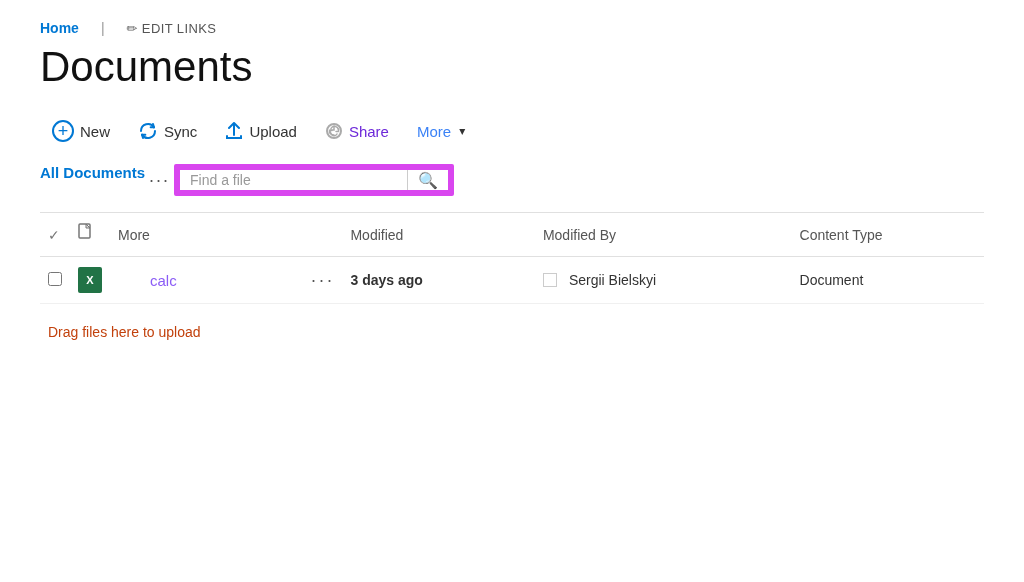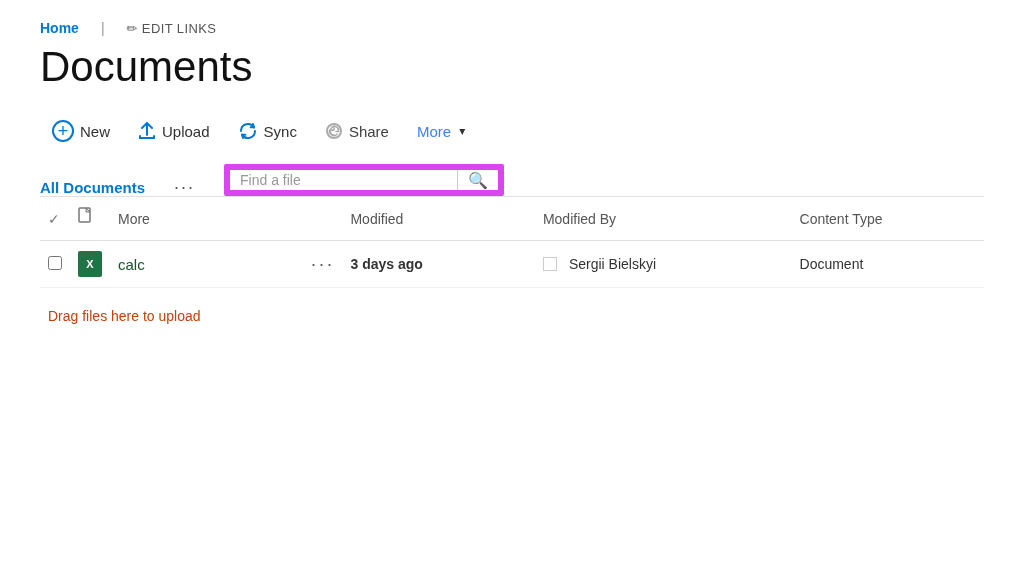--- a/index.html
+++ b/index.html
@@ -89,24 +89,24 @@
     .toolbar-btn.btn-share .btn-label {
       color: #aaa;
     }
     .toolbar-btn.btn-more .btn-label {
       color: #3b82f6;
     }
 
     
     .view-bar {
       display: flex;
-      align-items: flex-end;
-      gap: 25px;
+      align-items: flex-start;
+      gap: 0;
       margin-bottom: 0;
-      padding-bottom: 0;
+      padding-bottom: 16px;
       border-bottom: 1px solid #e0e0e0;
     }
     .view-label {
       color: #0078d4;
       font-weight: 600;
       font-size: 15px;
       cursor: pointer;
     }
     .view-ellipsis {
       color: #555;
@@ -203,23 +203,24 @@
       justify-content: center;
       width: 24px;
       height: 26px;
       background: #217346;
       border-radius: 2px;
       color: white;
       font-size: 11px;
       font-weight: bold;
     }
     .file-name-link {
-      color: #14532d;
+      color: #8b5cf6;
       text-decoration: none;
       font-size: 15px;
+      margin-left: 32px;
     }
     .row-ellipsis {
       color: #555;
       font-size: 18px;
       letter-spacing: 2px;
       cursor: pointer;
     }
     .modified-by-cell {
       display: flex;
       align-items: center;
@@ -297,57 +298,57 @@
     <span>EDIT LINKS</span>
   </span>
 </div>
 
 <h1 class="page-title">Documents</h1>
 
 <div class="toolbar">
   <button class="toolbar-btn btn-new">
     <span class="circle-plus btn-icon">+</span>
     <span class="btn-label">New</span>
-  </button>
-
-  <button class="toolbar-btn btn-upload">
-    <span class="upload-svg btn-icon">
-      <svg width="18" height="18" viewBox="0 0 18 18" fill="none">
-        <path d="M9 1v12M4 6l5-5 5 5" stroke="#0078d4" stroke-width="2" stroke-linecap="round" stroke-linejoin="round"></path>
-        <path d="M2 14v2h14v-2" stroke="#0078d4" stroke-width="2" stroke-linecap="round"></path>
-      </svg>
-    </span>
-    <span class="btn-label">Upload</span>
   </button>
 
   <button class="toolbar-btn btn-sync">
     <span class="sync-svg btn-icon">
       <svg width="20" height="18" viewBox="0 0 20 18" fill="none">
         <path d="M3 9a7 7 0 0112.95-3.65M17 9a7 7 0 01-12.95 3.65" stroke="#0078d4" stroke-width="2" stroke-linecap="round"></path>
         <polyline points="15,2 16,5.35 12.65,5.35" stroke="#0078d4" stroke-width="2" stroke-linecap="round" stroke-linejoin="round" fill="none"></polyline>
         <polyline points="5,16 4,12.65 7.35,12.65" stroke="#0078d4" stroke-width="2" stroke-linecap="round" stroke-linejoin="round" fill="none"></polyline>
       </svg>
     </span>
     <span class="btn-label">Sync</span>
   </button>
 
+  <button class="toolbar-btn btn-upload">
+    <span class="upload-svg btn-icon">
+      <svg width="18" height="18" viewBox="0 0 18 18" fill="none">
+        <path d="M9 1v12M4 6l5-5 5 5" stroke="#0078d4" stroke-width="2" stroke-linecap="round" stroke-linejoin="round"></path>
+        <path d="M2 14v2h14v-2" stroke="#0078d4" stroke-width="2" stroke-linecap="round"></path>
+      </svg>
+    </span>
+    <span class="btn-label">Upload</span>
+  </button>
+
   <button class="toolbar-btn btn-share">
     <span class="share-svg btn-icon">
       <svg width="18" height="18" viewBox="0 0 18 18" fill="none">
         <circle cx="9" cy="9" r="7" stroke="#aaa" stroke-width="2"></circle>
         <path d="M9 4v4H5" stroke="#aaa" stroke-width="1.5" stroke-linecap="round" fill="none"></path>
         <path d="M5 9a4 4 0 004 4" stroke="#aaa" stroke-width="1.5" stroke-linecap="round" fill="none"></path>
 
         <path d="M6 6.5c.8-1.5 2.5-2.5 4.5-2 1.5.4 2.5 1.5 3 3" stroke="#aaa" stroke-width="1.5" stroke-linecap="round" fill="none"></path>
         <path d="M12 12c-.8 1.5-2.5 2-4 1.5-1.5-.5-2.5-1.8-2.5-3" stroke="#aaa" stroke-width="1.5" stroke-linecap="round" fill="none"></path>
         <polyline points="13.5,7 13.5,9.5 11,9.5" stroke="#aaa" stroke-width="1.5" stroke-linecap="round" stroke-linejoin="round" fill="none"></polyline>
         <polyline points="4.5,11 4.5,8.5 7,8.5" stroke="#aaa" stroke-width="1.5" stroke-linecap="round" stroke-linejoin="round" fill="none"></polyline>
       </svg>
     </span>
-    <span class="btn-label" style="color:#404040;">Share</span>
+    <span class="btn-label" style="color:#6d28d9;">Share</span>
   </button>
 
   <button class="toolbar-btn btn-more">
     <span class="btn-label">More</span>
     <span class="chevron-down">▾</span>
   </button>
 </div>
 
 <div class="view-bar">
   <span class="view-label">All Documents</span>

